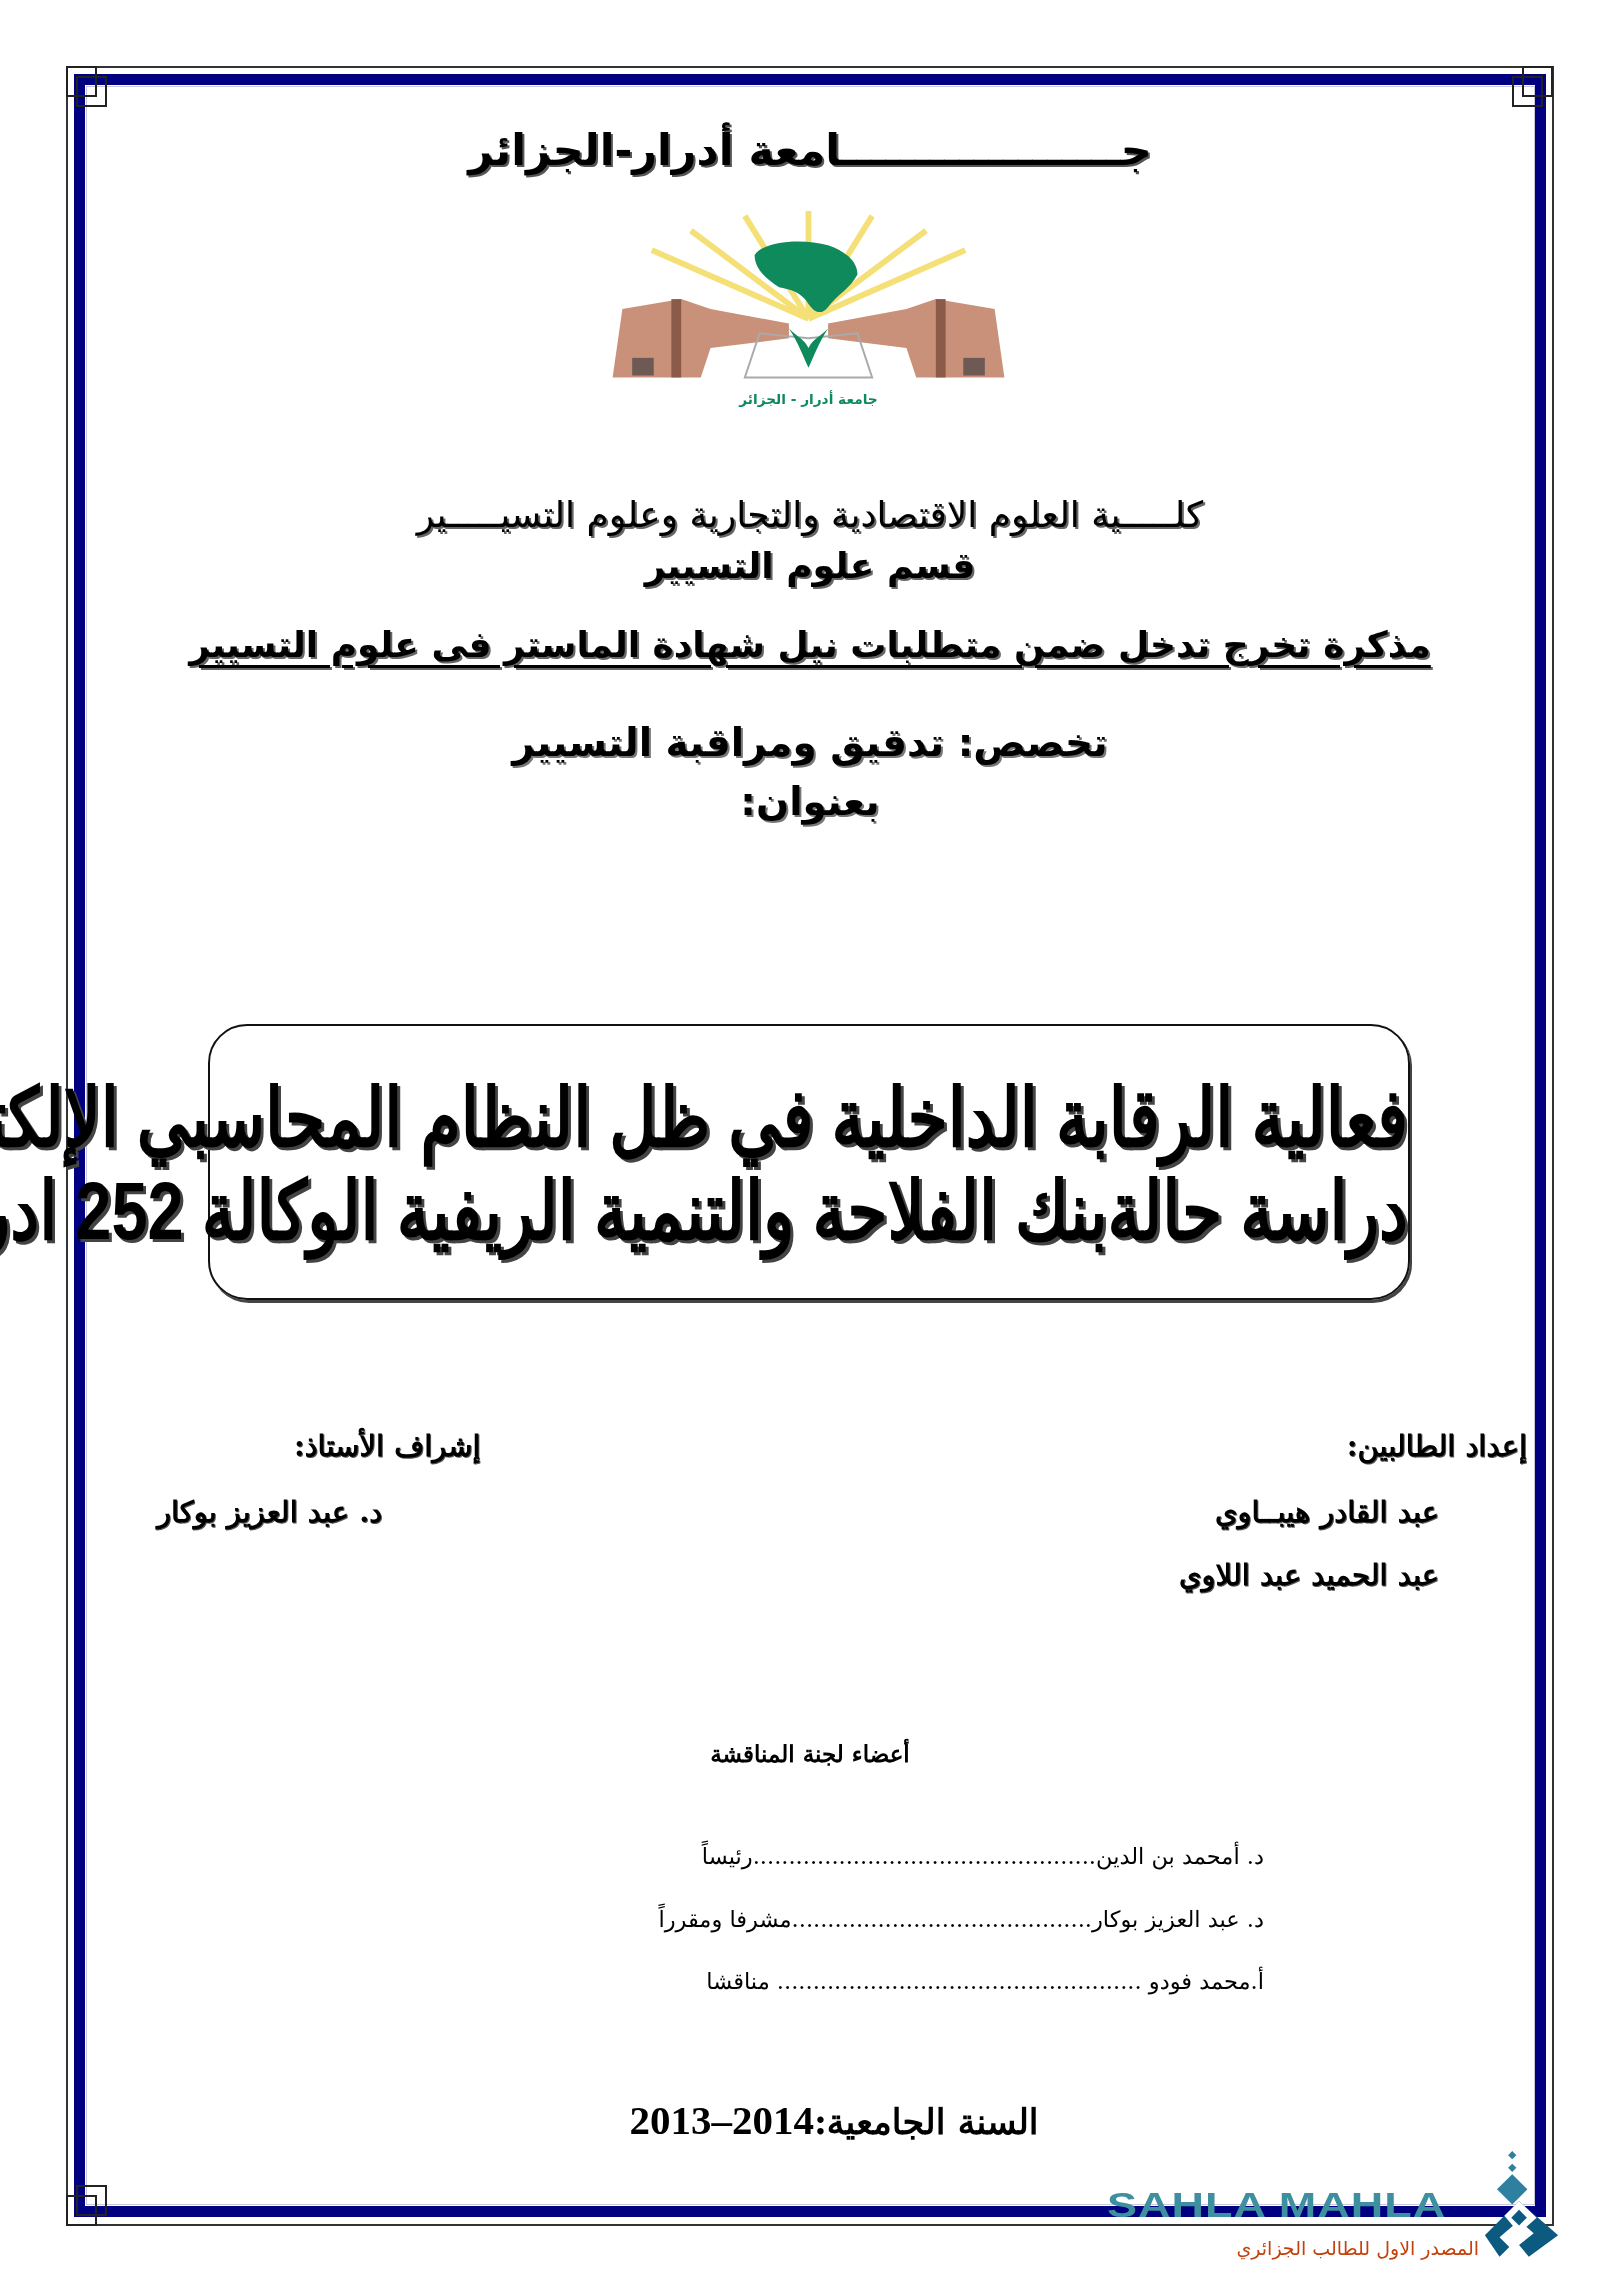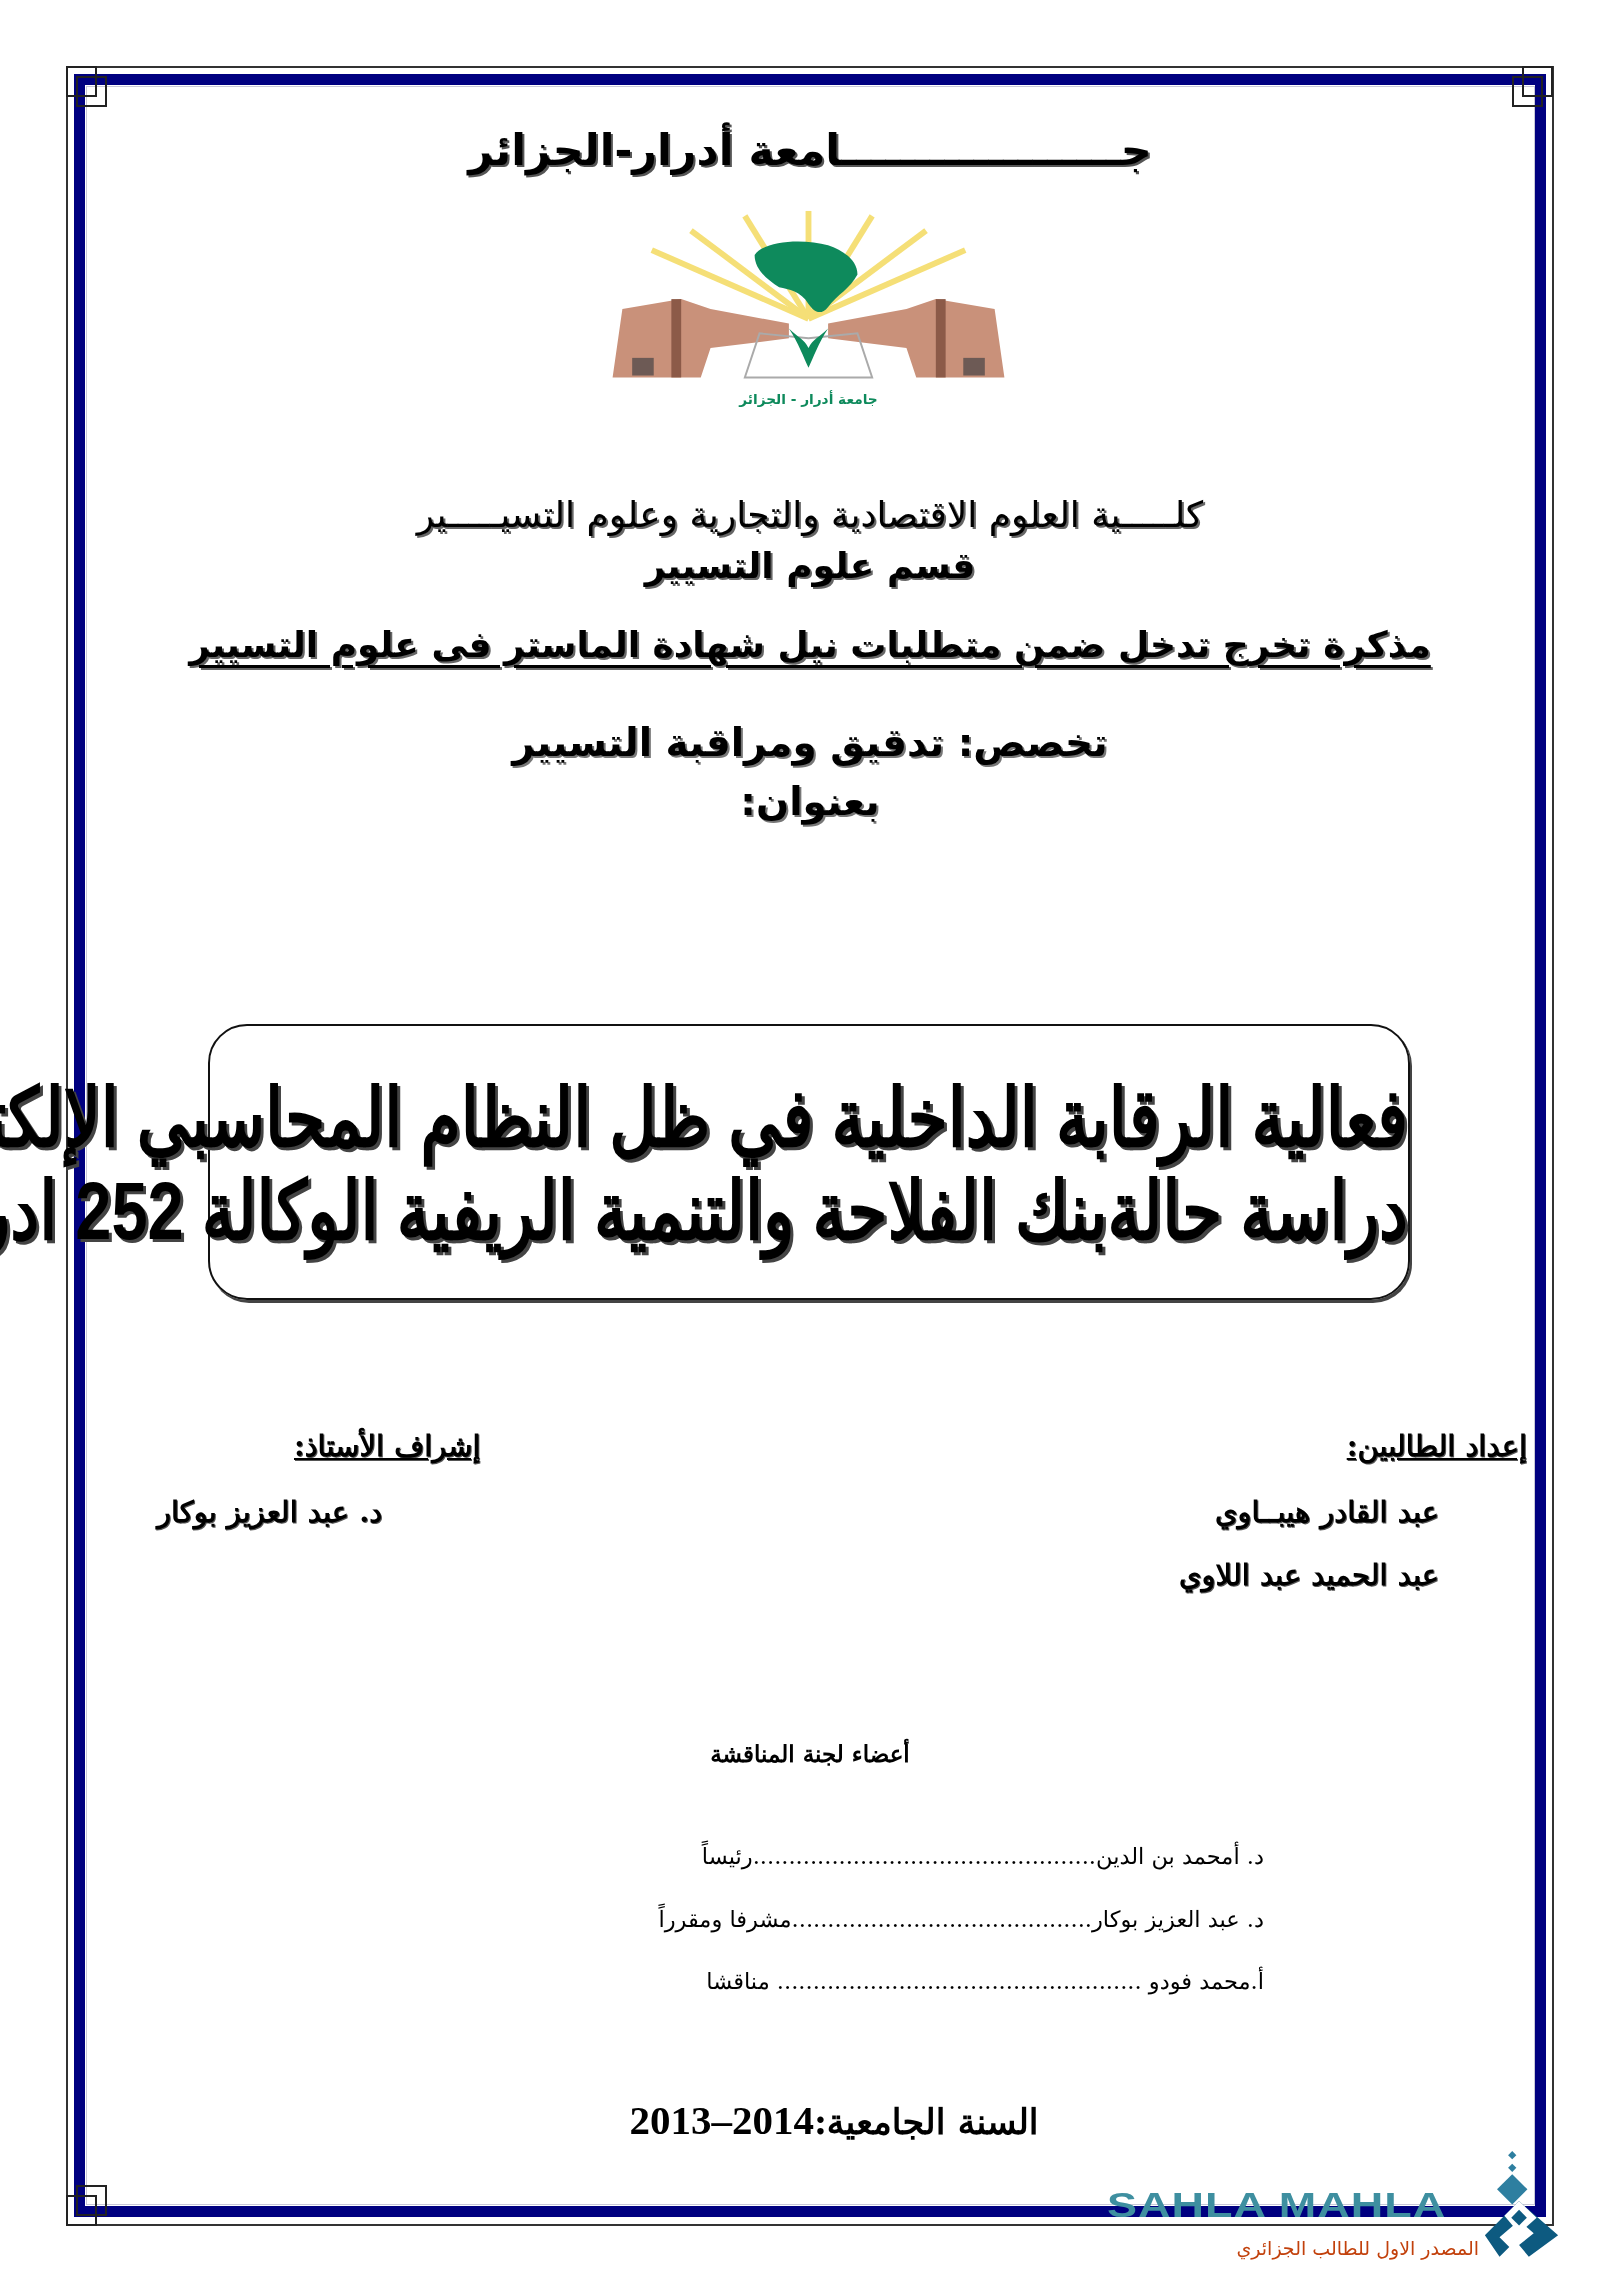--- a/index.html
+++ b/index.html
@@ -24,21 +24,21 @@
   .memo span { text-decoration: underline; text-decoration-thickness: 2.9px; text-underline-offset: 7.8px; }
 
   .spec { top: 720px; font-weight: bold; font-size: 39px; text-shadow: 2px 2px 0 #777; }
   .by-title { top: 779px; font-weight: bold; font-size: 39px; text-shadow: 2px 2px 0 #777; }
 
   .title-box { position: absolute; left: 208px; top: 1024px; width: 1202px; height: 276px; border: 2px solid #111; border-radius: 39px; box-sizing: border-box; box-shadow: 2px 2.9px 0 #444; }
   .title-line { position: absolute; left: 0; width: 100%; text-align: center; font-family: "Liberation Sans", sans-serif; font-weight: bold; font-size: 65px; transform: scaleY(1.25); text-shadow: 2.9px 2.9px 0 #444; white-space: nowrap; }
   .title-line.l1 { top: 54px; }
   .title-line.l2 { top: 147px; }
 
-  .label { position: absolute; font-family: "DejaVu Serif", serif; font-weight: bold; font-size: 29px; text-shadow: 1px 1px 0 #555; text-decoration: underline; }
+  .label { position: absolute; font-family: "DejaVu Serif", serif; font-weight: bold; font-size: 29px; text-shadow: 1px 1px 0 #555; }
   .prepared-label { right: 93px; top: 1429px; }
   .supervisor-label { left: 294px; top: 1429px; }
   .student { position: absolute; font-family: "DejaVu Serif", serif; font-weight: bold; font-size: 29px; text-shadow: 1px 1px 0 #555; }
   .student-1 { right: 181px; top: 1495px; }
   .student-2 { right: 181px; top: 1558px; }
   .supervisor-name { left: 157px; top: 1495px; }
 
   .committee-title { top: 1740px; font-family: "DejaVu Serif", serif; font-weight: bold; font-size: 23px; }
   .committee { position: absolute; left: 392px; width: 872px; font-family: "DejaVu Serif", serif; font-size: 22.5px; white-space: nowrap; text-align: right; }
   .committee.r1 { top: 1843px; }

